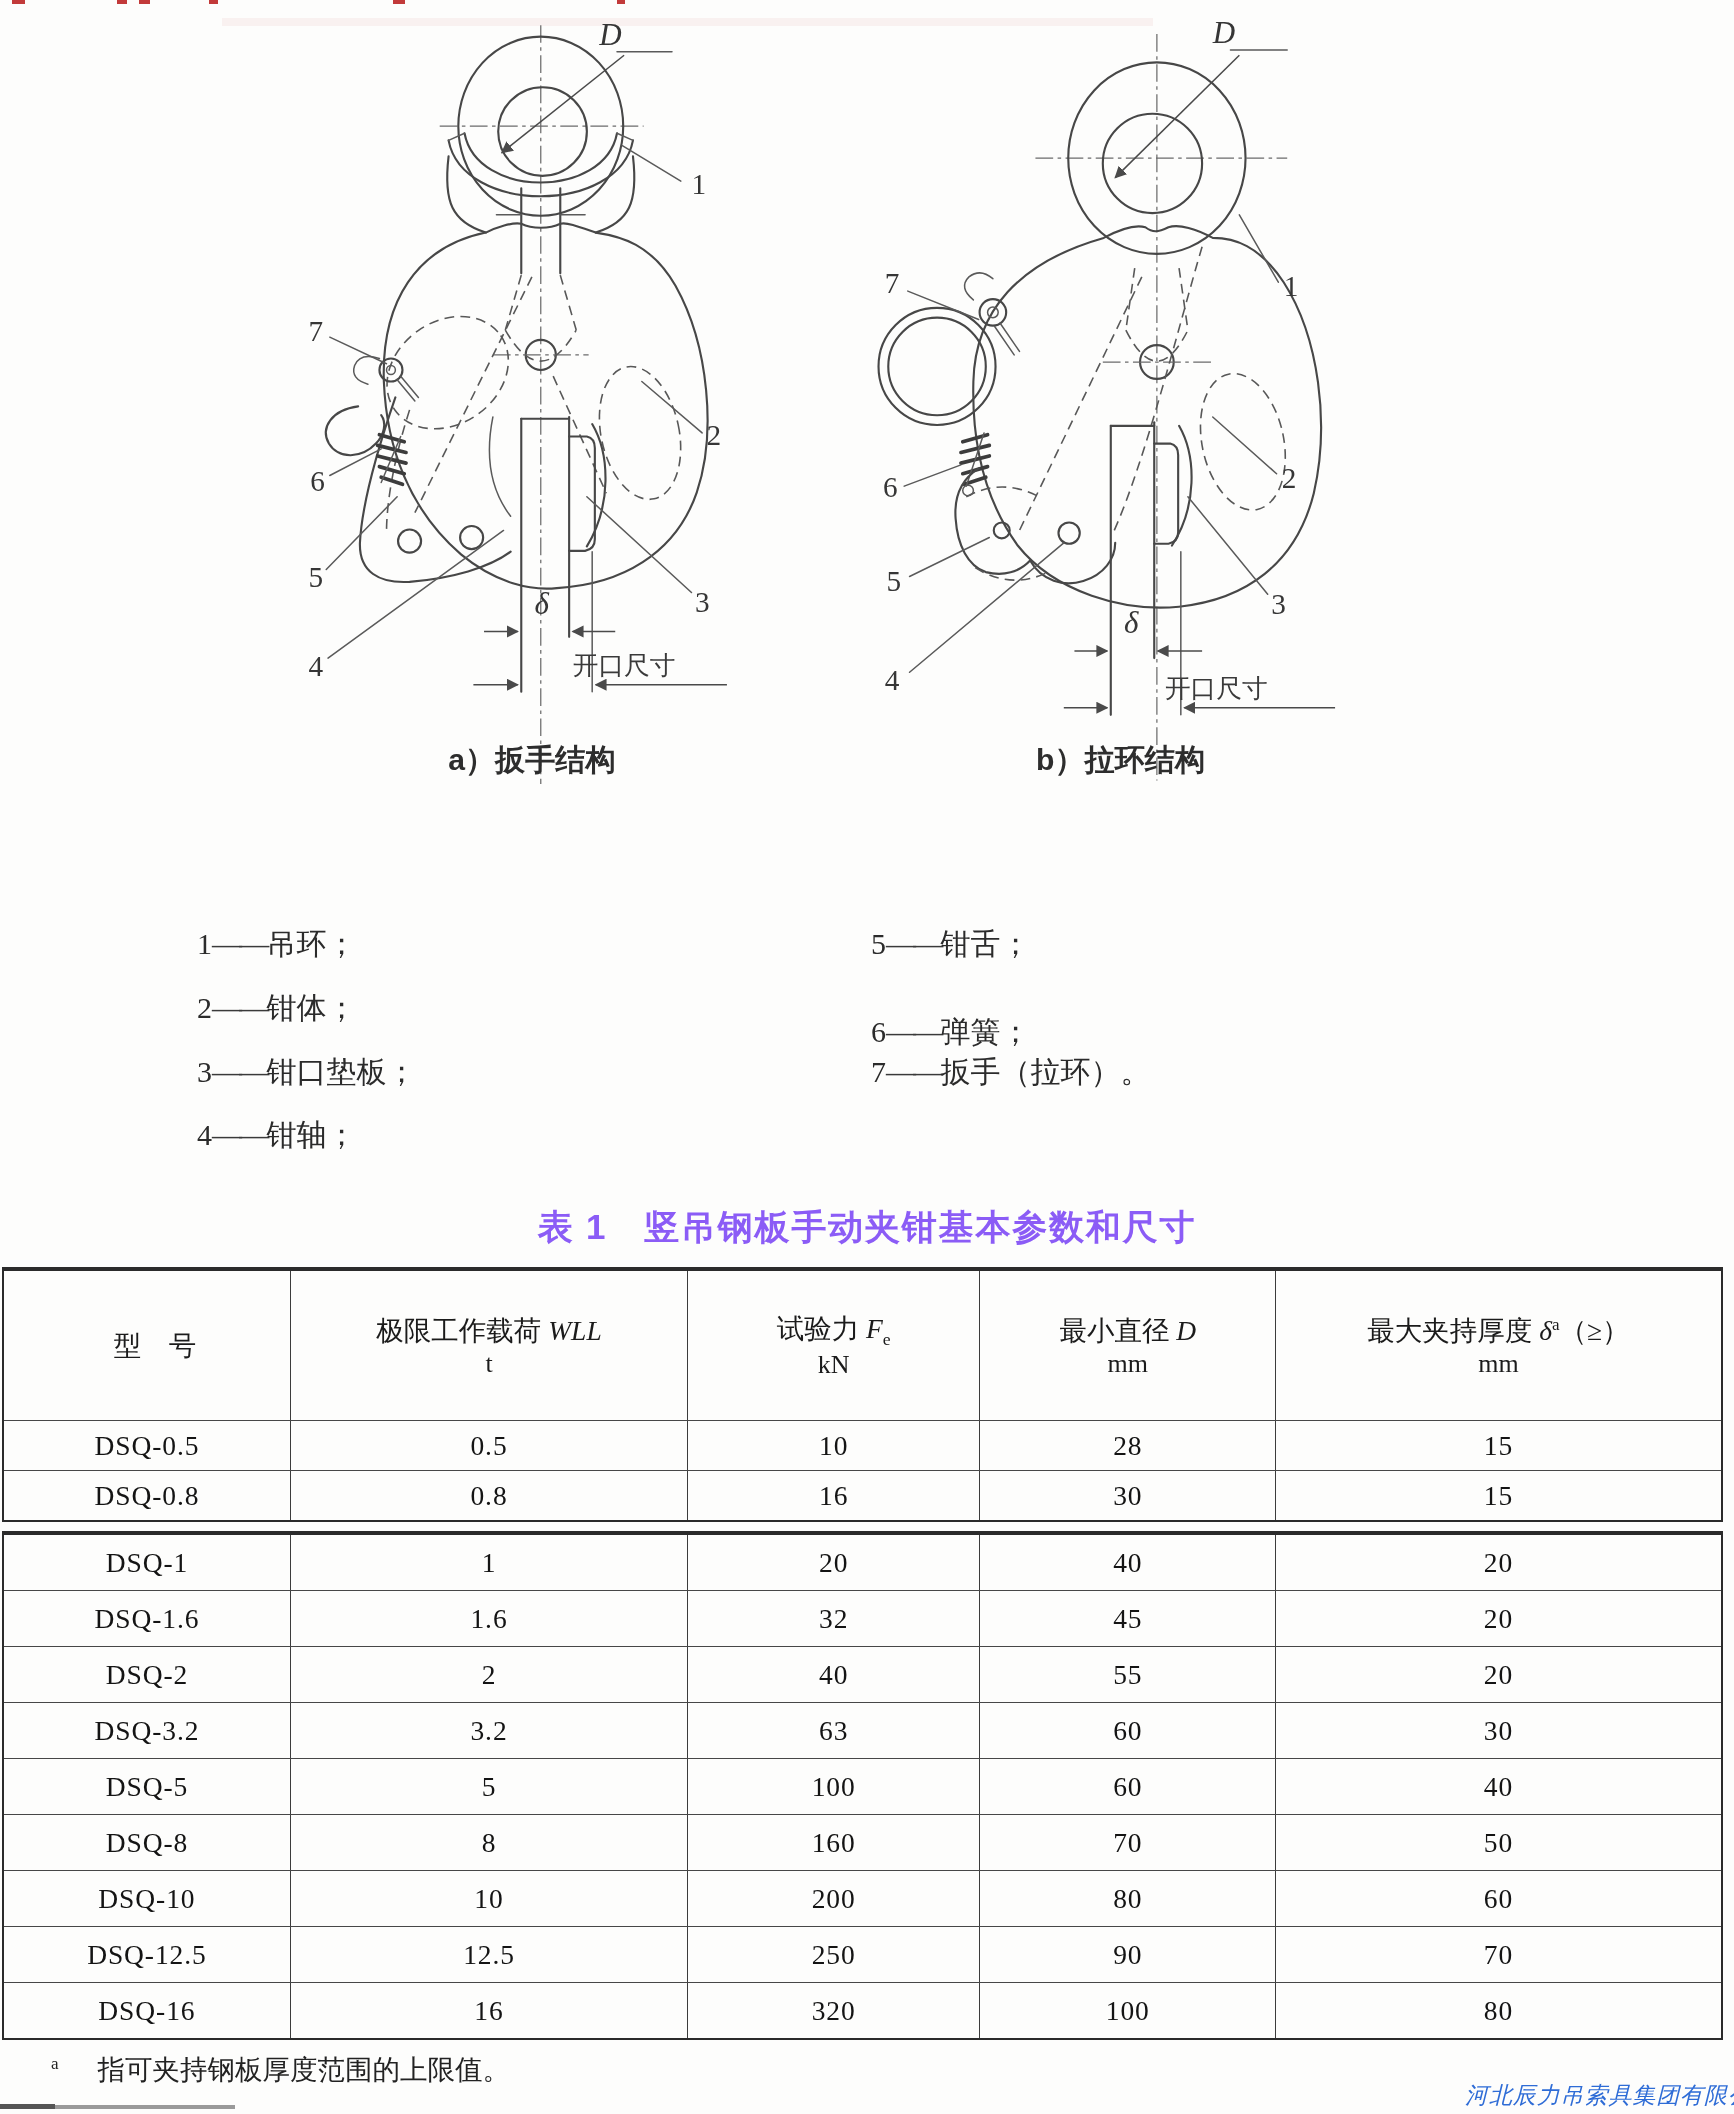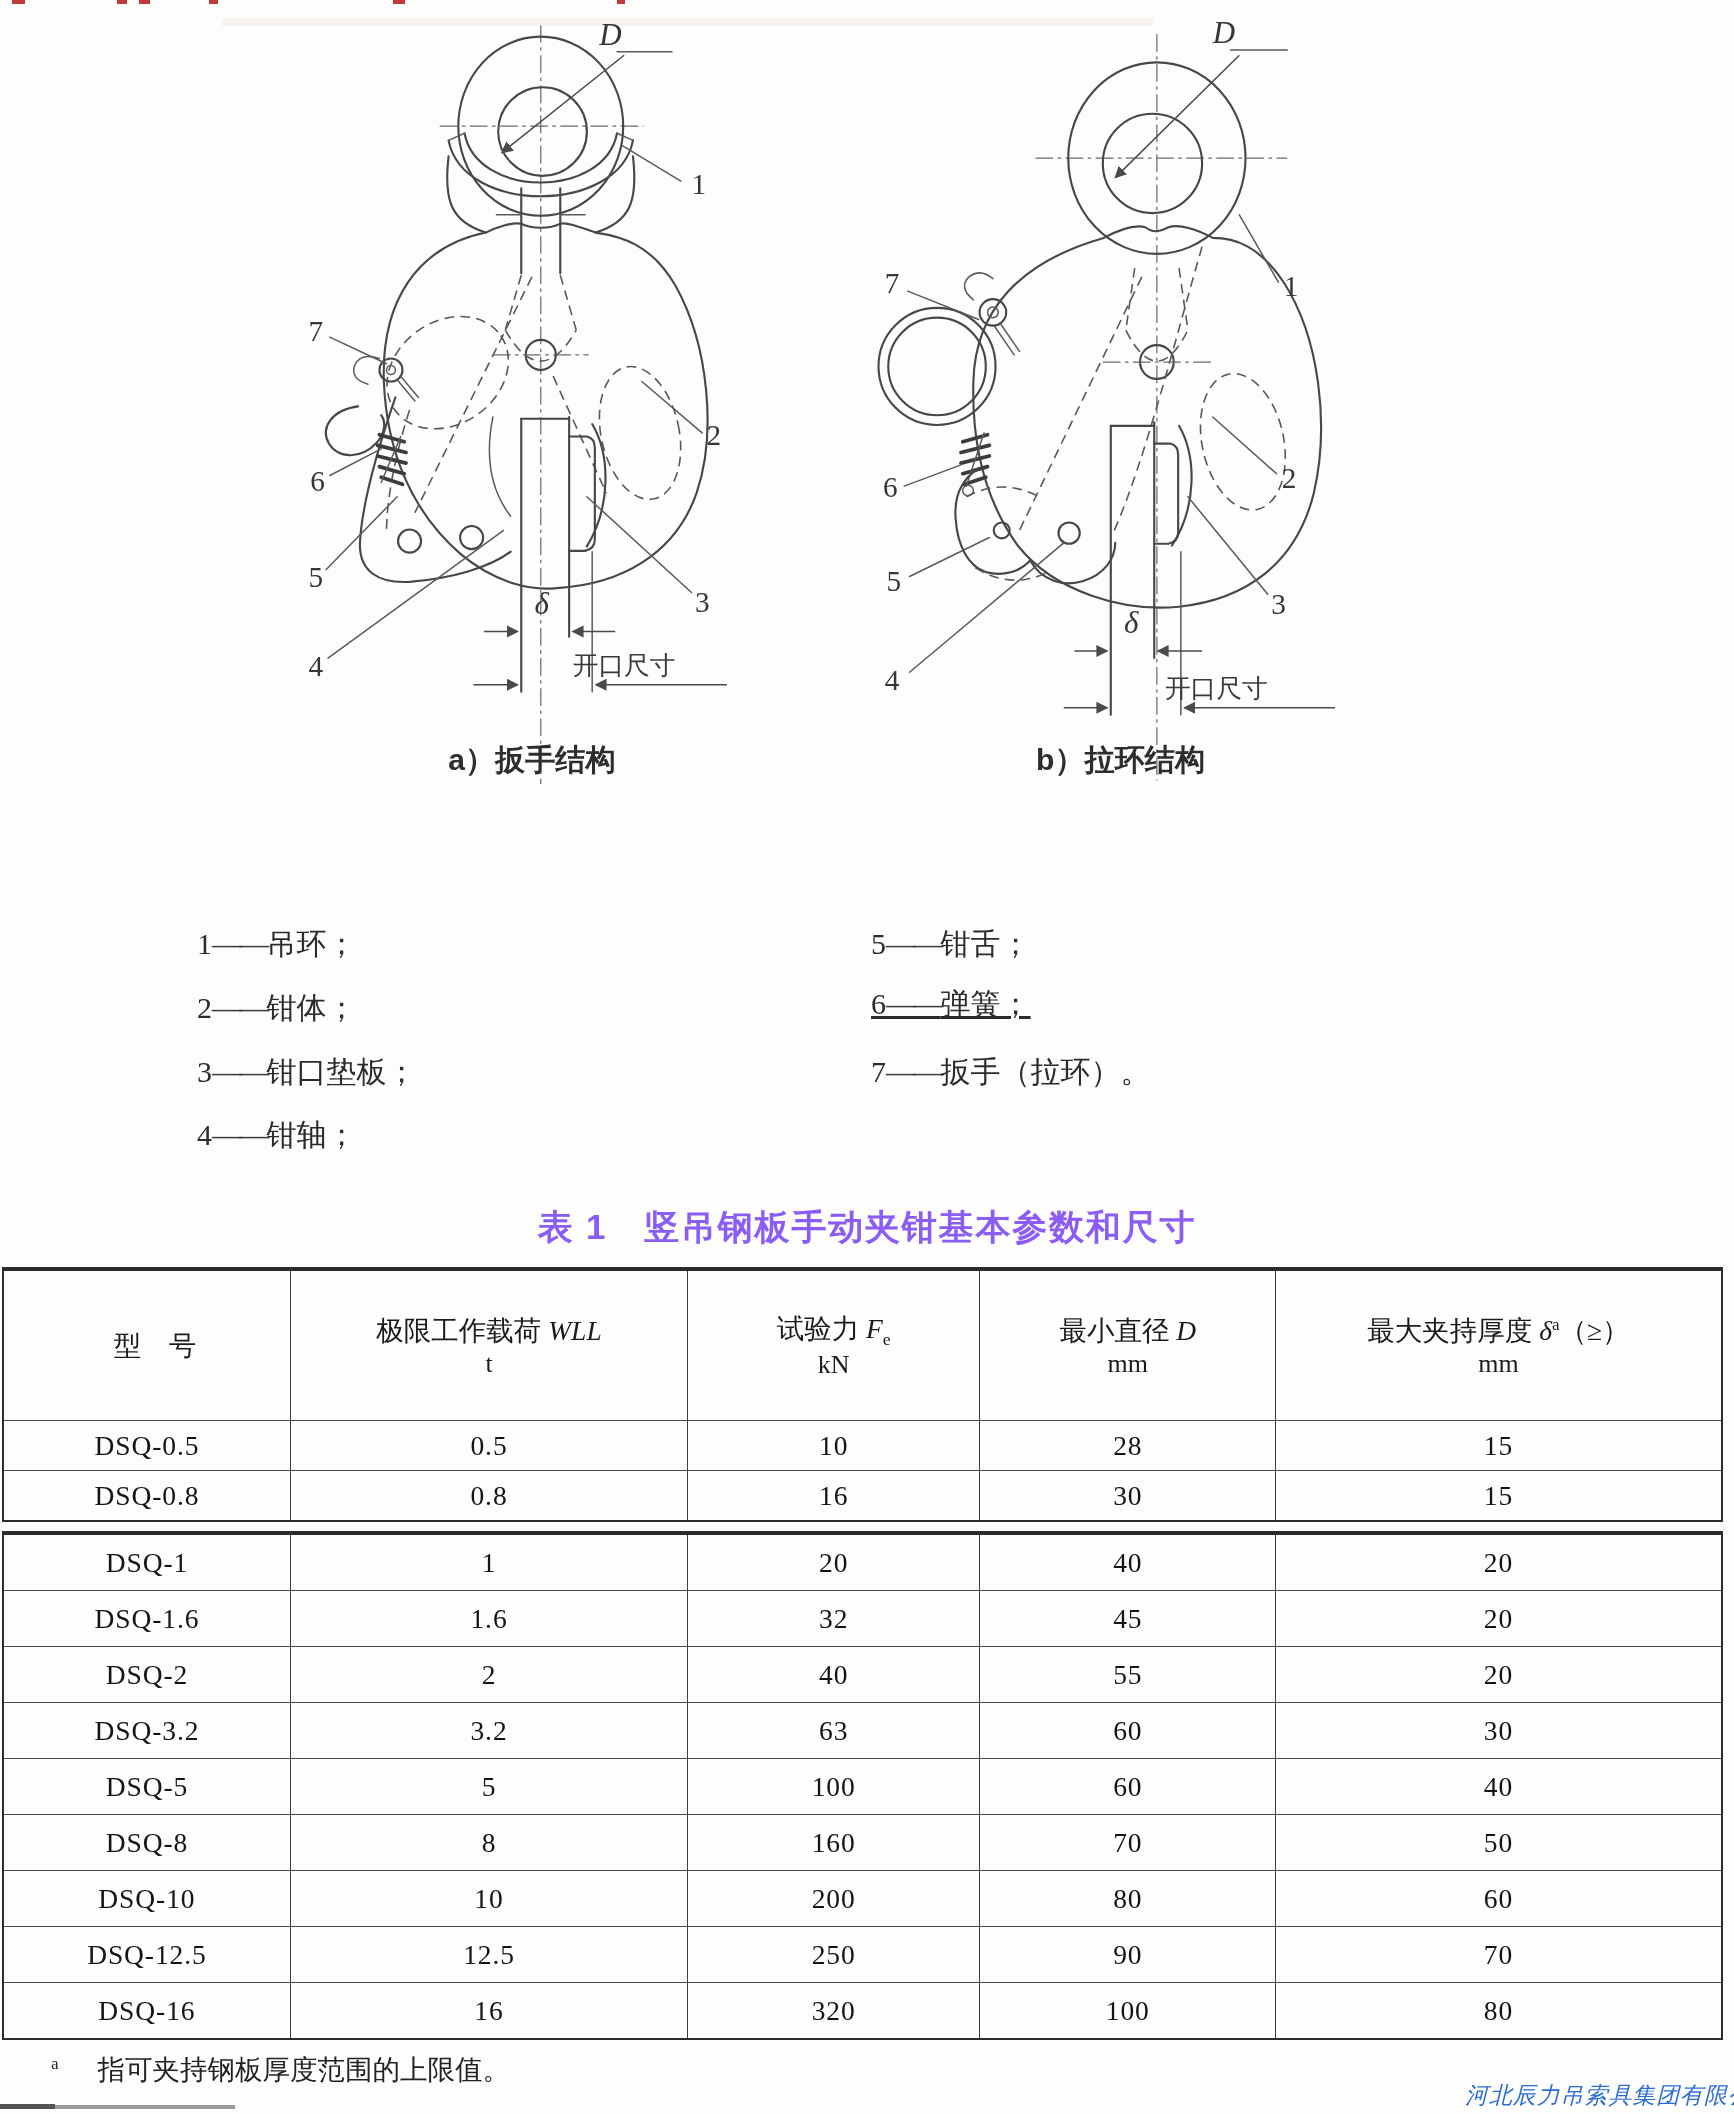--- a/index.html
+++ b/index.html
@@ -255,21 +255,21 @@
   </div>
   <div class="legend-item legend-left" style="top:1052px;">
     <span>3</span><span class="dash">——</span><span>钳口垫板；</span>
   </div>
   <div class="legend-item legend-left" style="top:1115px;">
     <span>4</span><span class="dash">——</span><span>钳轴；</span>
   </div>
   <div class="legend-item legend-right" style="top:924px;">
     <span>5</span><span class="dash">——</span><span>钳舌；</span>
   </div>
-  <div class="legend-item legend-right" style="top:984px;text-decoration:underline;">
+  <div class="legend-item legend-right" style="top:1012px;">
     <span>6</span><span class="dash">——</span><span>弹簧；</span>
   </div>
   <div class="legend-item legend-right" style="top:1052px;">
     <span>7</span><span class="dash">——</span><span>扳手（拉环）。</span>
   </div>
 
   <div id="table-title">表 1　竖吊钢板手动夹钳基本参数和尺寸</div>
 
   <div id="t-block-1" class="t-block">
     <div class="t-header">

